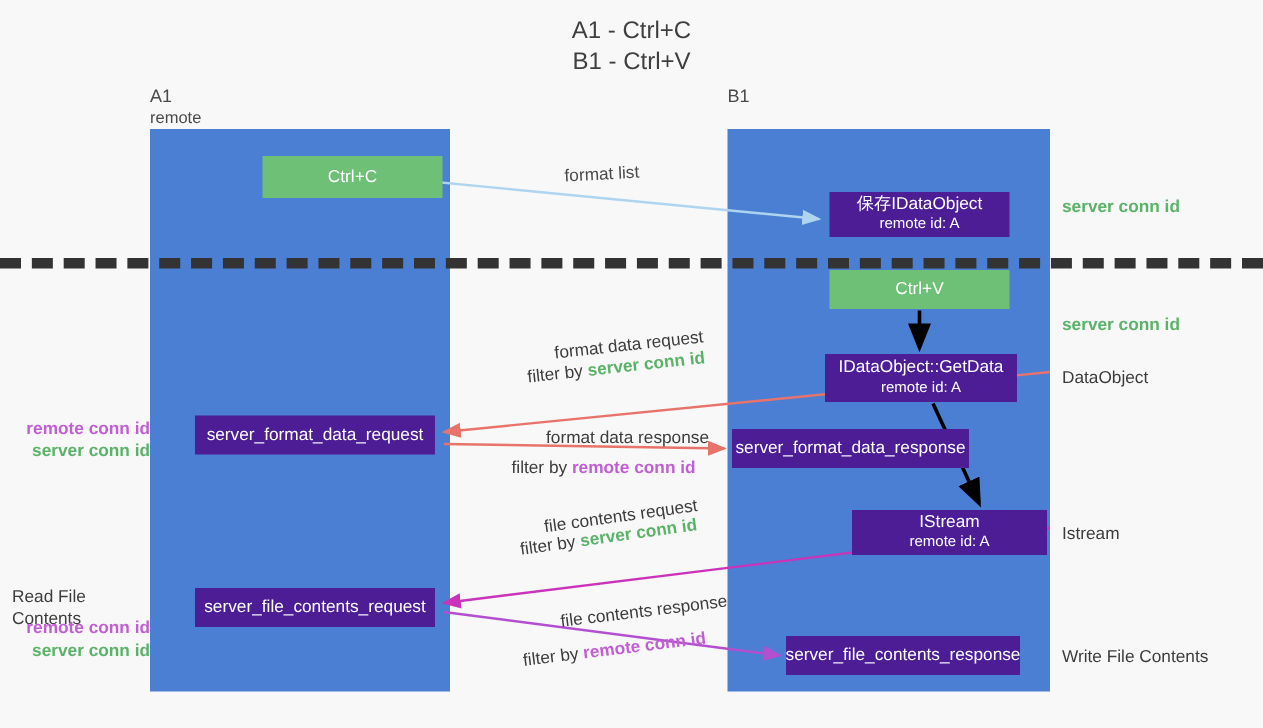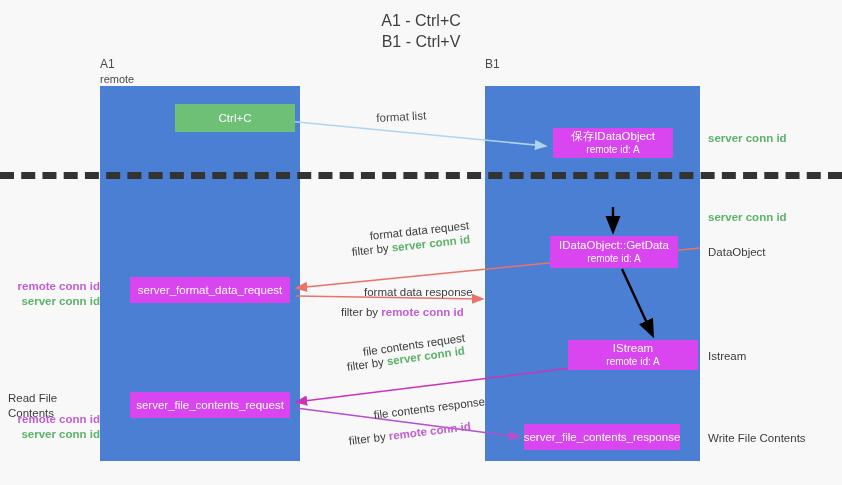--- a/index.html
+++ b/index.html
@@ -41,21 +41,21 @@
   }
 
   
   .node{
     position:absolute;box-sizing:border-box;
     display:flex;flex-direction:column;align-items:center;justify-content:center;
     color:#ffffff;font-size:11.5px;line-height:14px;text-align:center;
   }
   .node .l2{font-size:10px;}
   .green{background:#6ec077;}
-  .orange{background:#d946ef;}
+  .orange{background:#4c1d95;}
 
   #node-ctrl-c{left:135px;top:104px;width:120px;height:28px;margin-left:40px;}
   #node-save-idataobject{left:553px;top:128px;width:120px;height:30px;}
   #node-ctrl-v{left:553px;top:180px;width:120px;height:26px;}
   #node-getdata{left:550px;top:236px;width:128px;height:32px;}
   #node-istream{left:568px;top:340px;width:130px;height:30px;}
   #node-format-data-request{left:130px;top:277px;width:160px;height:26px;align-items:center;}
   #node-format-data-response{left:488px;top:286px;width:158px;height:26px;}
   #node-file-contents-request{left:130px;top:392px;width:160px;height:26px;}
   #node-file-contents-response{left:524px;top:424px;width:156px;height:26px;}
@@ -151,35 +151,41 @@
 
   <div class="node green" id="node-ctrl-c">
     <div>Ctrl+C</div>
   </div>
 
   <div class="node orange" id="node-save-idataobject">
     <div>保存IDataObject</div>
     <div class="l2">remote id: A</div>
   </div>
 
+  <div class="node green" id="node-ctrl-v">
+    <div>Ctrl+V</div>
+  </div>
 
   <div class="node orange" id="node-getdata">
     <div>IDataObject::GetData</div>
     <div class="l2">remote id: A</div>
   </div>
 
   <div class="node orange" id="node-istream">
     <div>IStream</div>
     <div class="l2">remote id: A</div>
   </div>
 
   <div class="node orange" id="node-format-data-request">
     <div>server_format_data_request</div>
   </div>
 
+  <div class="node orange" id="node-format-data-response">
+    <div>server_format_data_response</div>
+  </div>
 
   <div class="node orange" id="node-file-contents-request">
     <div>server_file_contents_request</div>
   </div>
 
   <div class="node orange" id="node-file-contents-response">
     <div>server_file_contents_response</div>
   </div>
 
   <div class="edge-label" id="edge-format-list">format list</div>

